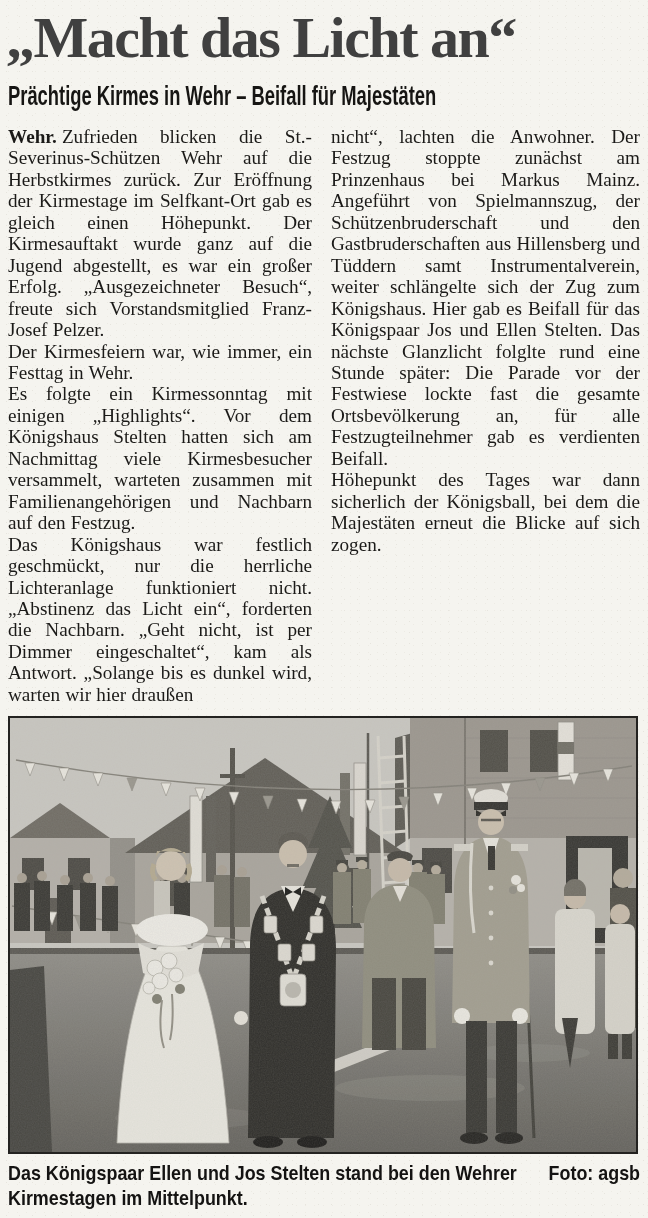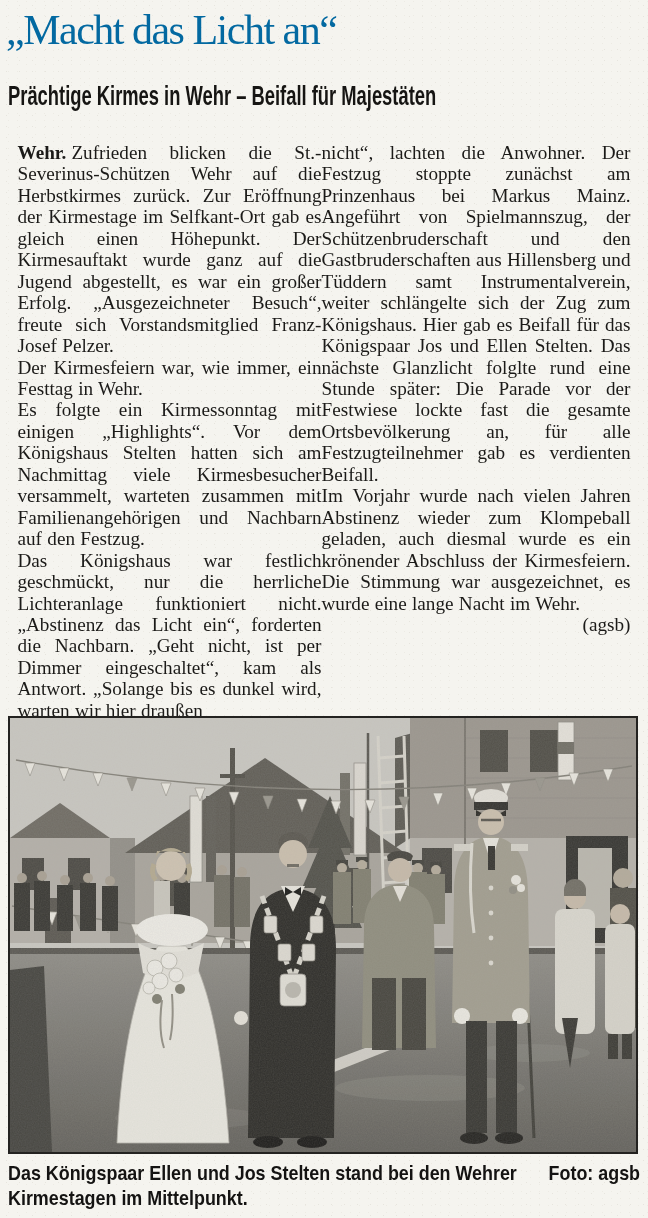--- a/index.html
+++ b/index.html
@@ -9,33 +9,33 @@
     background-image:
       radial-gradient(circle,#e7e5de 0.6px,transparent 0.8px),
       radial-gradient(circle,#edebe4 0.5px,transparent 0.7px);
     background-size:13px 11px,9px 7px;
     background-position:0 0,4px 5px;
     font-family:"Liberation Serif",serif;
     color:#1d1c1a;
   }
   .headline{
     position:absolute;left:6px;top:8px;width:640px;margin:0;
-    font-family:"Liberation Serif",serif;font-weight:normal;
-    font-size:42px;line-height:1.05;letter-spacing:-1.5px;color:#0369a1;
+    font-family:"Liberation Serif",serif;font-weight:bold;
+    font-size:58px;line-height:1.05;letter-spacing:-1.5px;color:#404040;
     white-space:nowrap;
   }
   .subheadline{
     position:absolute;left:8px;top:82px;margin:0;
     font-family:"Liberation Sans",sans-serif;font-weight:bold;
     font-size:27px;line-height:1.1;color:#161513;
     white-space:nowrap;transform:scaleX(0.68);transform-origin:left top;
   }
   .cols{
-    position:absolute;left:8px;top:142px;width:632px;height:586px;
-    display:flex;overflow:hidden;justify-content:center;
+    position:absolute;left:8px;top:126px;width:632px;height:586px;
+    display:flex;gap:19px;overflow:hidden;
   }
   .col{
     text-align:justify;font-size:19.2px;line-height:21.45px;
     hyphens:auto;-webkit-hyphens:auto;word-spacing:0.5px;color:#1b1a18;
   }
   .col-left{width:304px}
   .col-right{width:309px}
   .col p{margin:0}
   .lead{font-weight:bold;padding-right:5px}
   .byline{float:right;padding-left:8px}
@@ -60,21 +60,21 @@
 
 <div class="cols">
   <div class="col col-left">
     <p><span class="lead">Wehr.</span><span>Zufrieden blicken die St.-Severinus-Schützen Wehr auf die Herbstkirmes zurück. Zur Eröffnung der Kirmestage im Selfkant-Ort gab es gleich einen Höhepunkt. Der Kirmesauftakt wurde ganz auf die Jugend abgestellt, es war ein großer Erfolg. „Ausgezeichneter Besuch“, freute sich Vorstandsmitglied Franz-Josef Pelzer.</span></p>
     <p>Der Kirmesfeiern war, wie immer, ein Festtag in Wehr.</p>
     <p>Es folgte ein Kirmessonntag mit einigen „Highlights“. Vor dem Königshaus Stelten hatten sich am Nachmittag viele Kirmesbesucher versammelt, warteten zusammen mit Familienangehörigen und Nachbarn auf den Festzug.</p>
     <p>Das Königshaus war festlich geschmückt, nur die herrliche Lichteranlage funktioniert nicht. „Abstinenz das Licht ein“, forderten die Nachbarn. „Geht nicht, ist per Dimmer eingeschaltet“, kam als Antwort. „Solange bis es dunkel wird, warten wir hier draußen</p>
   </div>
   <div class="col col-right">
     <p>nicht“, lachten die Anwohner. Der Festzug stoppte zunächst am Prinzenhaus bei Markus Mainz. Angeführt von Spielmannszug, der Schützenbruderschaft und den Gastbruderschaften aus Hillensberg und Tüddern samt Instrumentalverein, weiter schlängelte sich der Zug zum Königshaus. Hier gab es Beifall für das Königspaar Jos und Ellen Stelten. Das nächste Glanzlicht folglte rund eine Stunde später: Die Parade vor der Festwiese lockte fast die gesamte Ortsbevölkerung an, für alle Festzugteilnehmer gab es verdienten Beifall.</p>
-    <p><span>Im Vorjahr wurde nach vielen Jahren Abstinenz wieder zum Klompeball geladen, auch diesmal wurde es ein krönender Abschluss der Kirmesfeiern. Die Stimmung war ausgezeichnet, es wurde eine lange Nacht im Wehr.</span><span class="byline">(agsb)</span></p>
+    <p>Höhepunkt des Tages war dann sicherlich der Königsball, bei dem die Majestäten erneut die Blicke auf sich zogen.</p>
   </div>
 </div>
 
 <div class="photo-frame">
   <svg width="626" height="434" viewBox="0 0 626 434">
     <defs>
       <polygon id="pn" points="-5,0 5,0 0,13" stroke="#8d8a82" stroke-width="0.6"></polygon>
       <linearGradient id="road" x1="0" y1="0" x2="0" y2="1">
         <stop offset="0" stop-color="#8b8984"></stop>
           <stop offset="1" stop-color="#5f5d58"></stop>

